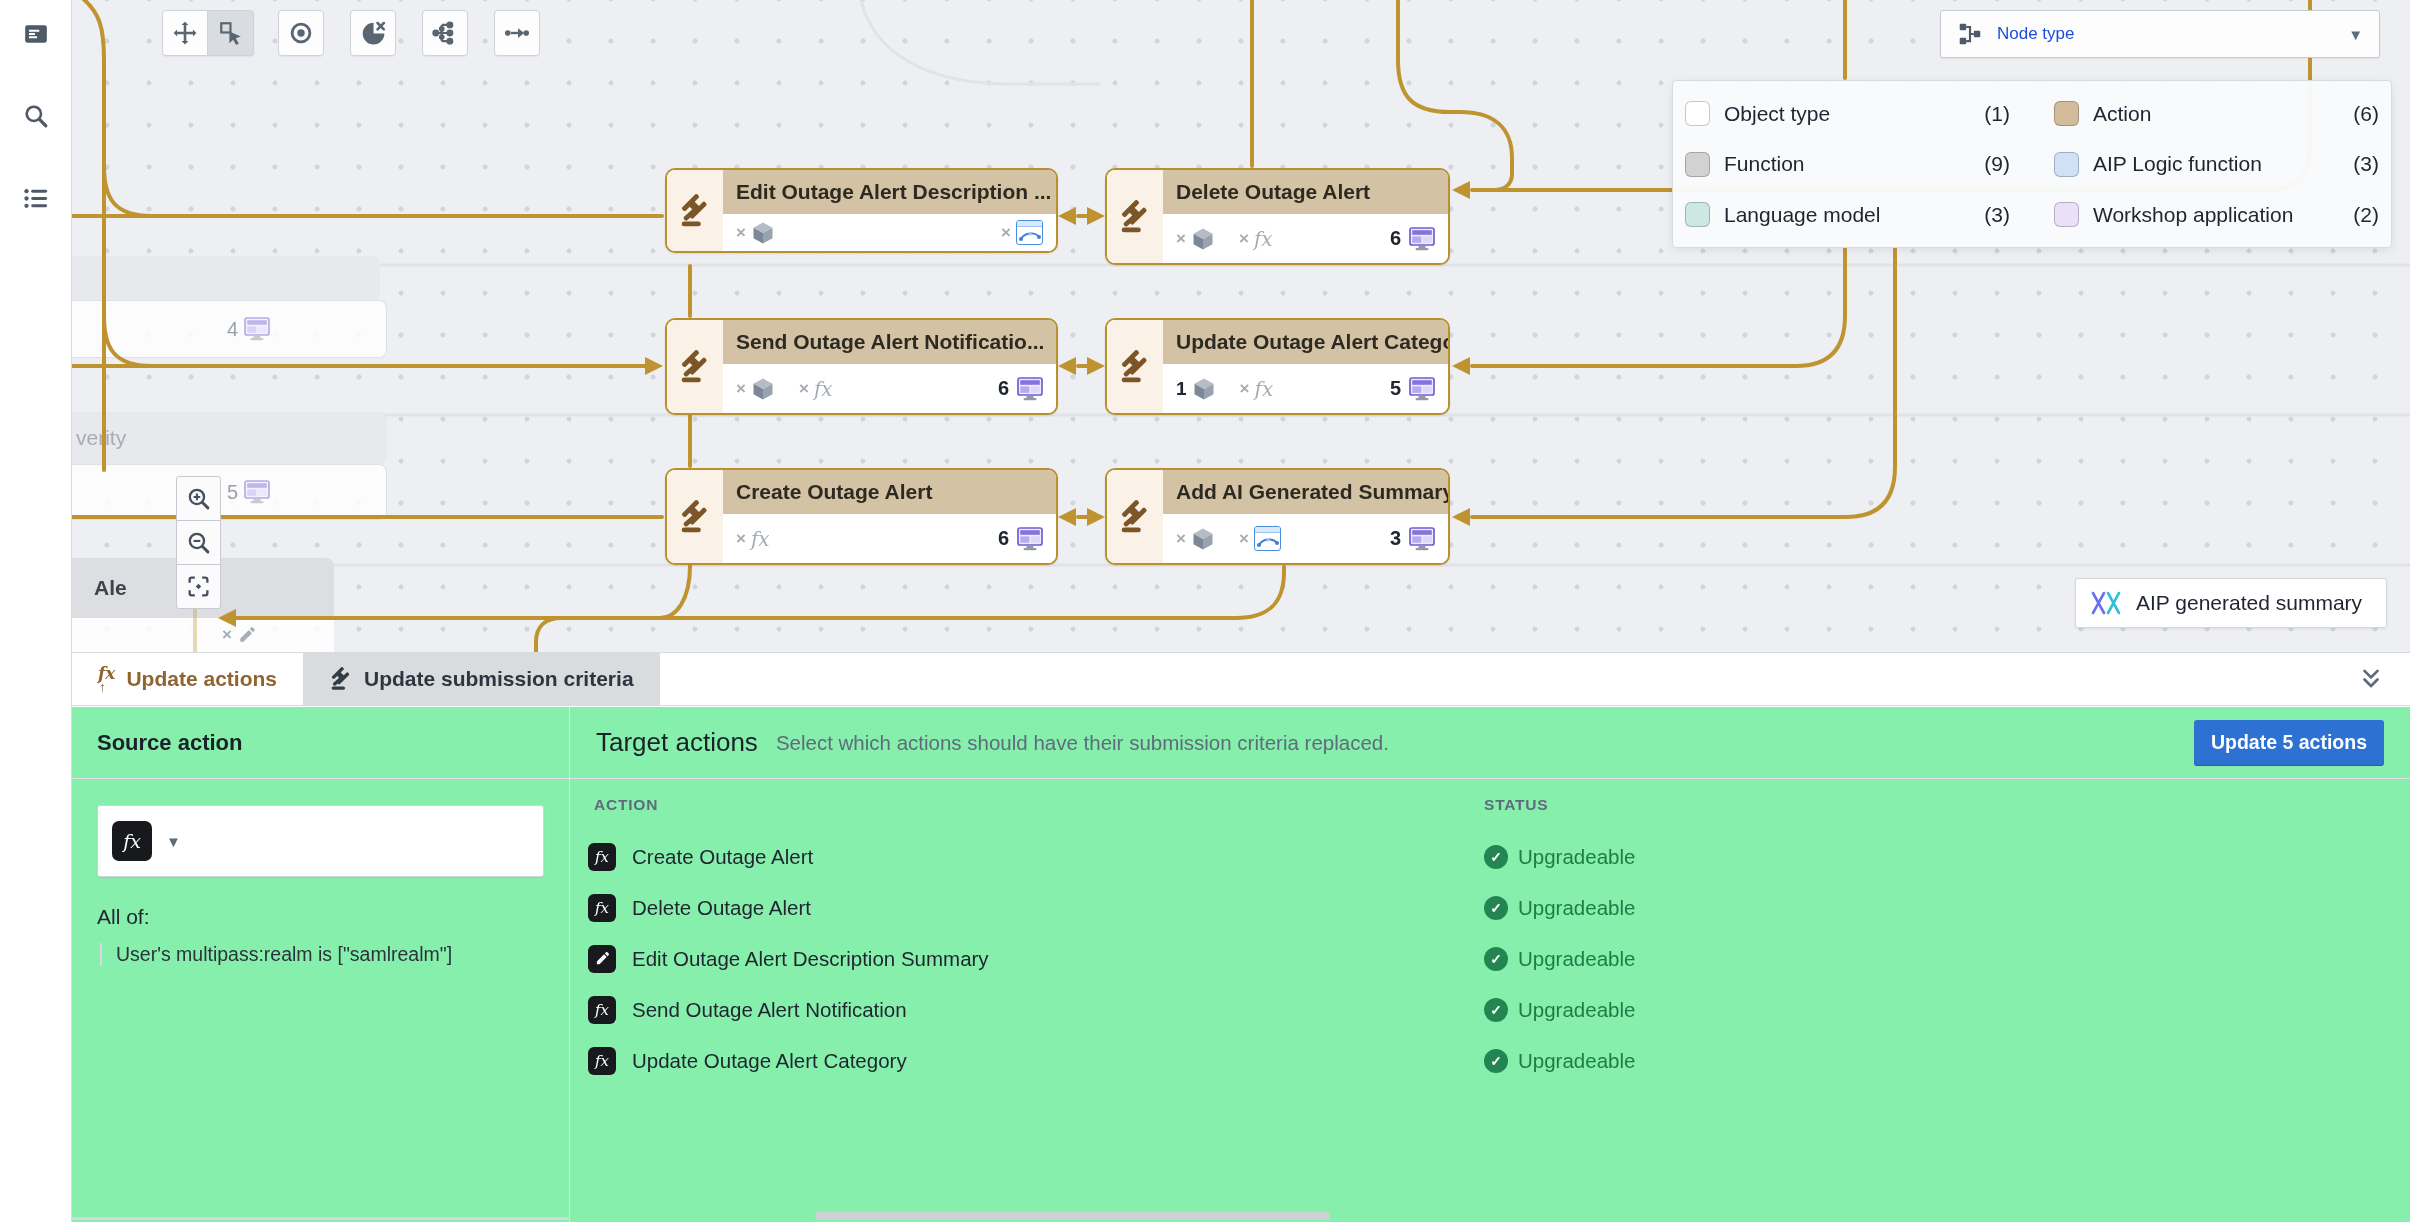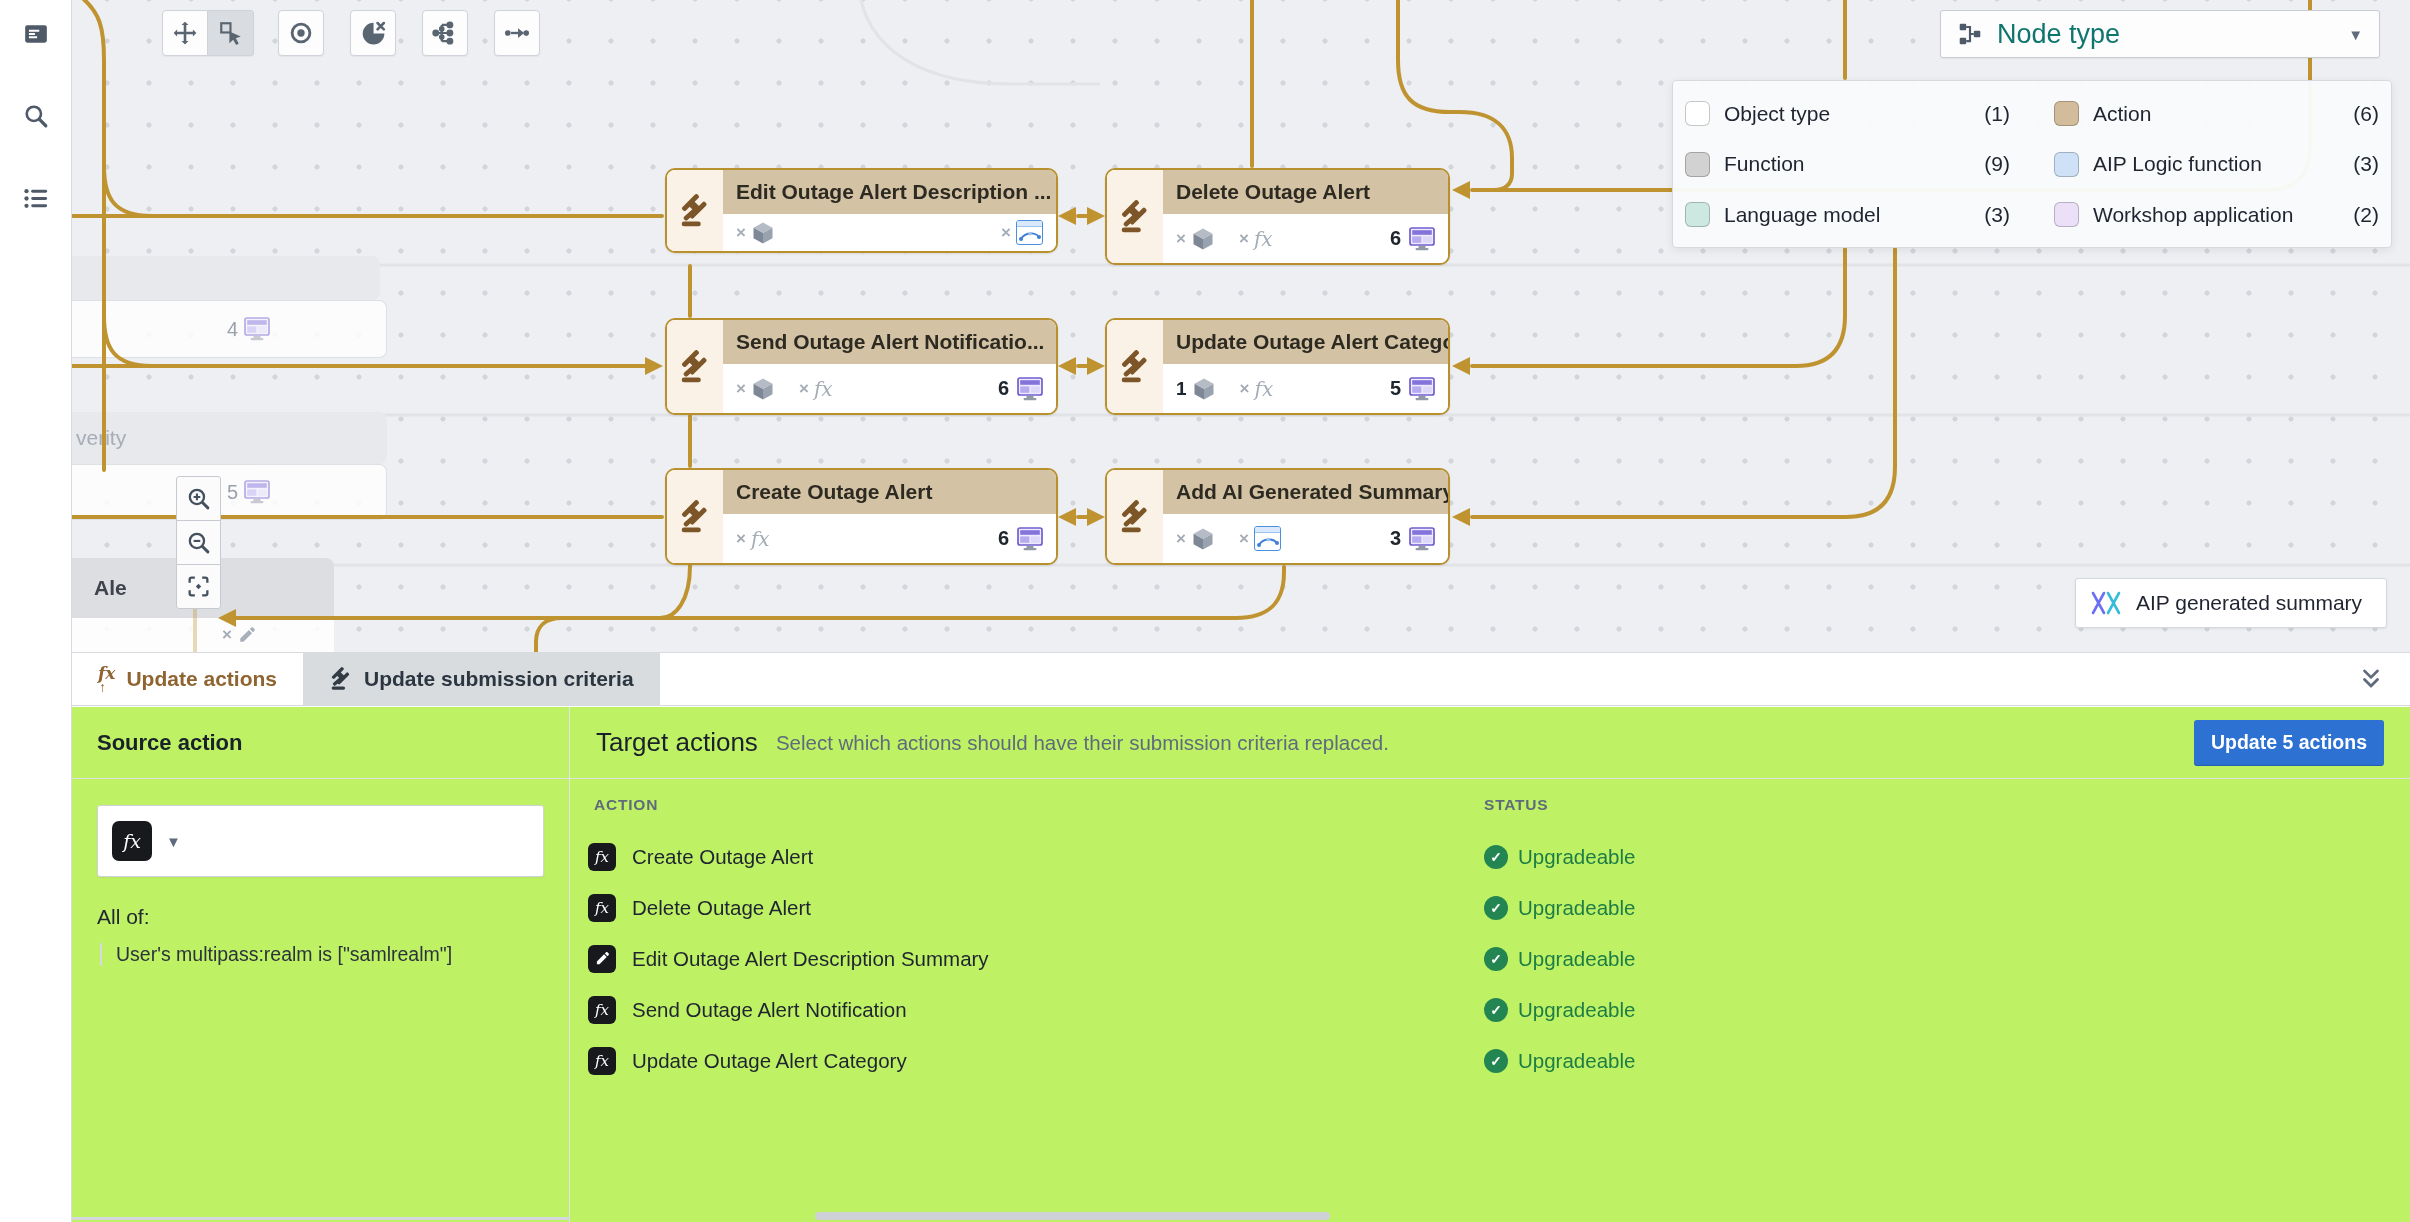--- a/index.html
+++ b/index.html
@@ -51,21 +51,21 @@
     box-shadow:0 1px 1px rgba(0,0,0,.05); }
   .tbtn.active { background:#d9dce0; }
   .pair { display:flex; } .pair .tbtn:first-child { border-radius:4px 0 0 4px; }
   .pair .tbtn:last-child { border-radius:0 4px 4px 0; border-left:none; }
   .gap24 { width:24px; } .gap26 { width:26px; }
 
   
   .ntype { position:absolute; left:1868px; top:10px; width:440px; height:48px; z-index:6;
     background:#fdfdfe; border:1px solid #c8ccd2; border-radius:3px; display:flex; align-items:center;
     padding:0 16px; gap:14px; cursor:pointer; box-shadow:0 1px 2px rgba(0,0,0,.06); }
-  .ntype .lbl { font-size:27px; color:#0f766e; flex:1; }
+  .ntype .lbl { font-size:17px; color:#1d4ed8; flex:1; }
   .ntype .car { color:#5f6b7c; font-size:15px; }
 
   
   .legend { position:absolute; left:1600px; top:80px; width:720px; height:168px; z-index:6;
     background:rgba(249,250,251,.97); border:1px solid #d6d9de; border-radius:4px;
     box-shadow:0 2px 8px rgba(0,0,0,.08); padding:20px 12px; display:grid;
     grid-template-columns:1fr 1fr; column-gap:44px; align-content:space-between; }
   .litem { display:flex; align-items:center; gap:14px; cursor:pointer; }
   .swatch { width:25px; height:25px; border-radius:6px; border:1px solid rgba(0,0,0,.22); }
   .litem .llbl { flex:1; font-size:21px; color:#1f2430; }
@@ -103,21 +103,21 @@
   .tab { display:flex; align-items:center; gap:11px; padding:0 26px; font-size:21px; font-weight:bold; cursor:pointer; }
   .tab.t1 { color:#8f6430; }
   .tab.t2 { background:#d9dcdf; color:#2c3640; }
   .fxup { display:flex; flex-direction:column; align-items:flex-start; line-height:1; color:#8f6430; }
   .fxup .f { font-family:"DejaVu Serif", serif; font-style:italic; font-size:17px; font-weight:bold; }
   .fxup .a { font-size:14px; font-weight:bold; margin-top:-2px; margin-left:1px; }
   .collapse { margin-left:auto; align-self:center; margin-right:26px; color:#5f6b7c; cursor:pointer;
     display:flex; align-items:center; }
 
   
-  .panel { position:absolute; left:72px; top:707px; width:2338px; height:515px; background:#bef264; display:flex; z-index:9; }
+  .panel { position:absolute; left:72px; top:707px; width:2338px; height:515px; background:#86efac; display:flex; z-index:9; }
   .pleft { width:498px; border-right:1px solid #e2e4e8; position:relative; }
   .pl-head { height:72px; border-bottom:1px solid #dfe1e5; display:flex; align-items:center; padding:0 25px;
     font-size:22px; font-weight:bold; color:#1b212b; }
   .srcdrop { margin:26px 25px 0 25px; height:72px; border:1px solid #d0d4da; border-radius:3px; background:#fff;
     box-shadow:0 1px 2px rgba(0,0,0,.05); display:flex; align-items:center; padding:0 14px; gap:14px; cursor:pointer; }
   .fxbadge { width:40px; height:40px; background:#17191d; border-radius:7px; color:#fff; display:flex;
     align-items:center; justify-content:center; font-family:"DejaVu Serif", serif; font-style:italic;
     font-size:19px; flex:0 0 40px; }
   .srcdrop .txt { font-size:19.5px; line-height:1.25; color:#212833; flex:1; }
   .srcdrop .car { color:#5f6b7c; font-size:15px; }

